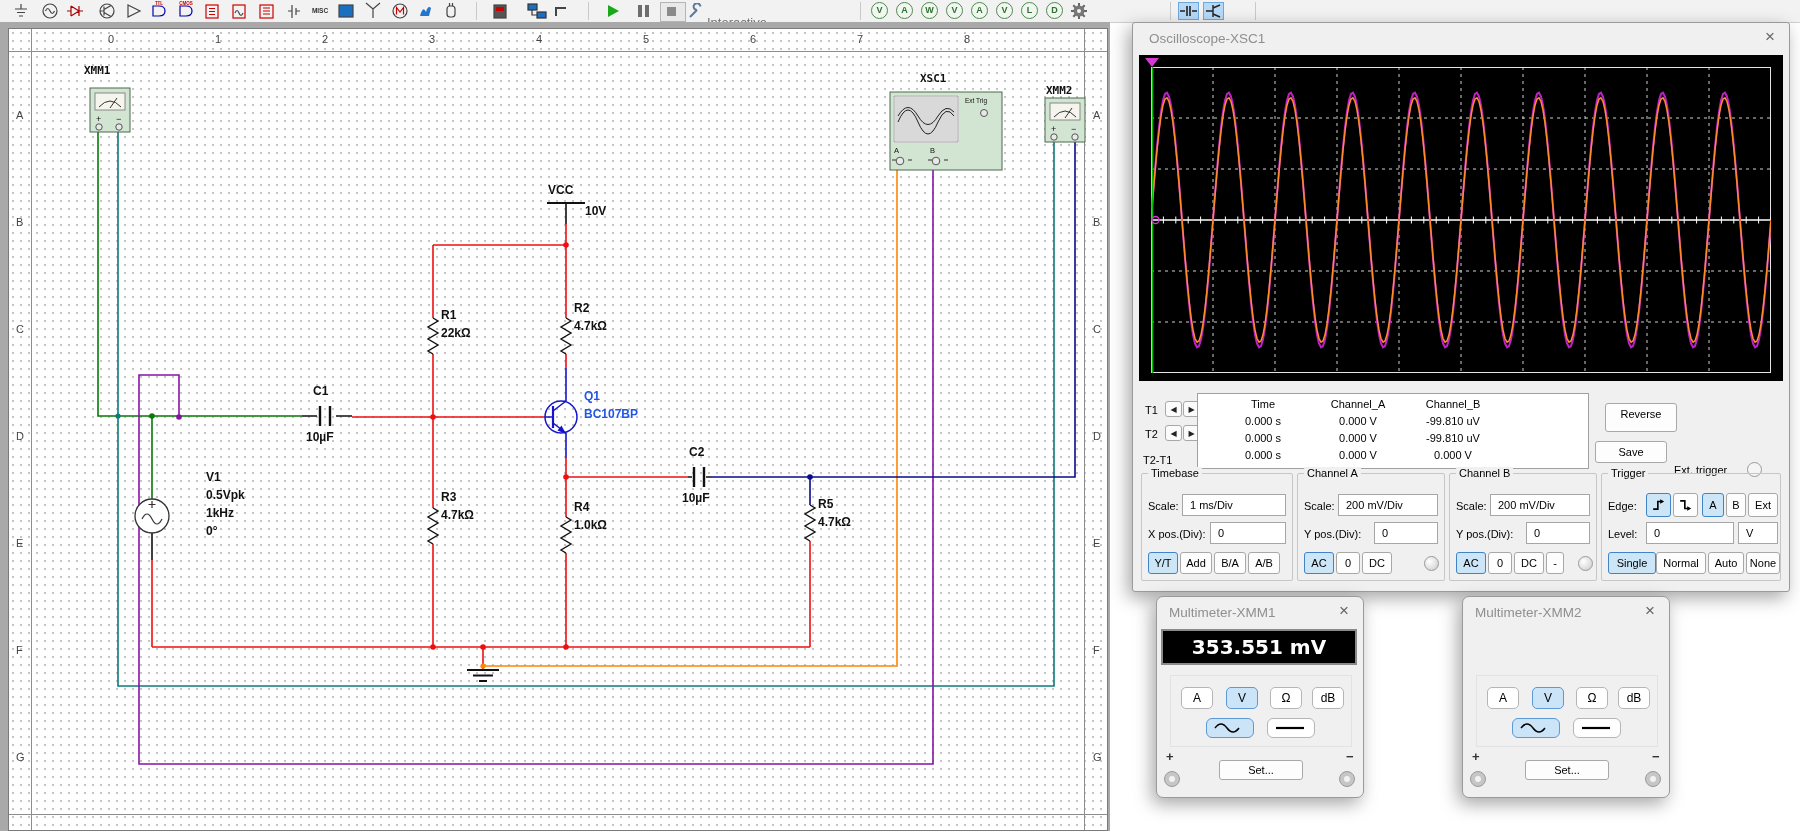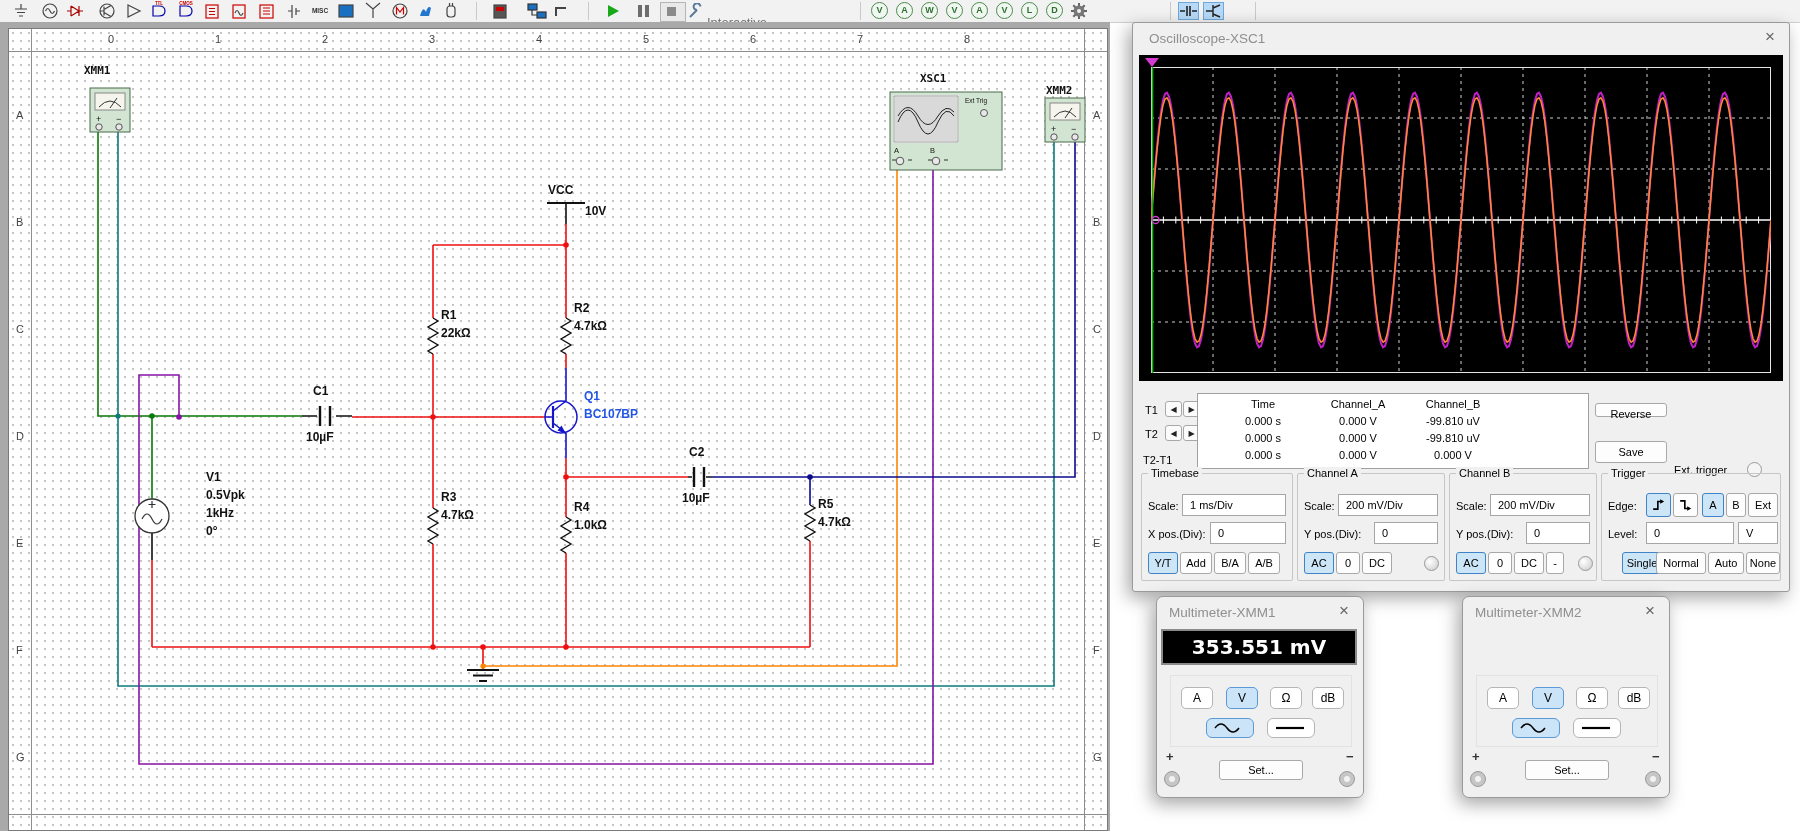--- a/index.html
+++ b/index.html
@@ -428,21 +428,21 @@
     <span class="rcell" style="left:10px;top:21px">0.000 s</span>
     <span class="rcell" style="left:105px;top:21px">0.000 V</span>
     <span class="rcell" style="left:200px;top:21px">-99.810 uV</span>
     <span class="rcell" style="left:10px;top:38px">0.000 s</span>
     <span class="rcell" style="left:105px;top:38px">0.000 V</span>
     <span class="rcell" style="left:200px;top:38px">-99.810 uV</span>
     <span class="rcell" style="left:10px;top:55px">0.000 s</span>
     <span class="rcell" style="left:105px;top:55px">0.000 V</span>
     <span class="rcell" style="left:200px;top:55px">0.000 V</span>
   </div>
-  <div class="sbtn" style="left:462px;top:380px;width:72px;height:14px;line-height:20px">Reverse</div>
+  <div class="sbtn" style="left:472px;top:380px;width:72px;height:29px;line-height:20px">Reverse</div>
   <div class="sbtn" style="left:462px;top:418px;width:72px;height:22px;line-height:20px">Save</div>
   <span class="rline" style="left:541px;top:441px">Ext. trigger</span>
   <div class="radio" style="left:614px;top:439px"></div>
 
   <div class="grp" style="left:8px;top:450px;width:152px;height:108px">
     <span class="gt">Timebase</span>
     <span class="fl" style="left:6px;top:26px">Scale:</span>
     <div class="inp" style="left:40px;top:20px;width:104px">1 ms/Div</div>
     <span class="fl" style="left:6px;top:54px">X pos.(Div):</span>
     <div class="inp" style="left:68px;top:48px;width:76px">0</div>
@@ -491,21 +491,21 @@
           <path d="M1,2.5h4V9h4" fill="none" stroke="#000" stroke-width="1.4"></path>
           <path d="M7,11l3.5,-2l-3.5,-2z" fill="#000"></path>
         </svg>
     </div>
     <div class="sbtn sel" style="left:100px;top:19px;width:22px;height:24px;line-height:22px">A</div>
     <div class="sbtn" style="left:124px;top:19px;width:20px;height:24px;line-height:22px">B</div>
     <div class="sbtn" style="left:146px;top:19px;width:30px;height:24px;line-height:22px">Ext</div>
     <span class="fl" style="left:6px;top:54px">Level:</span>
     <div class="inp" style="left:44px;top:48px;width:88px">0</div>
     <div class="inp" style="left:136px;top:48px;width:40px">V</div>
-    <div class="sbtn sel" style="left:20px;top:78px;width:40px;height:22px;line-height:20px">Single</div>
+    <div class="sbtn sel" style="left:6px;top:78px;width:48px;height:22px;line-height:20px">Single</div>
     <div class="sbtn" style="left:54px;top:78px;width:50px;height:22px;line-height:20px">Normal</div>
     <div class="sbtn" style="left:106px;top:78px;width:36px;height:22px;line-height:20px">Auto</div>
     <div class="sbtn" style="left:144px;top:78px;width:34px;height:22px;line-height:20px">None</div>
   </div>
 </div>
 
 <div class="win mmwin" style="left:1156px;top:596px">
   <span class="wtitle" style="left:12px">Multimeter-XMM1</span>
   <span class="wclose">×</span>
   <div class="mmdisp">353.551 mV</div>

